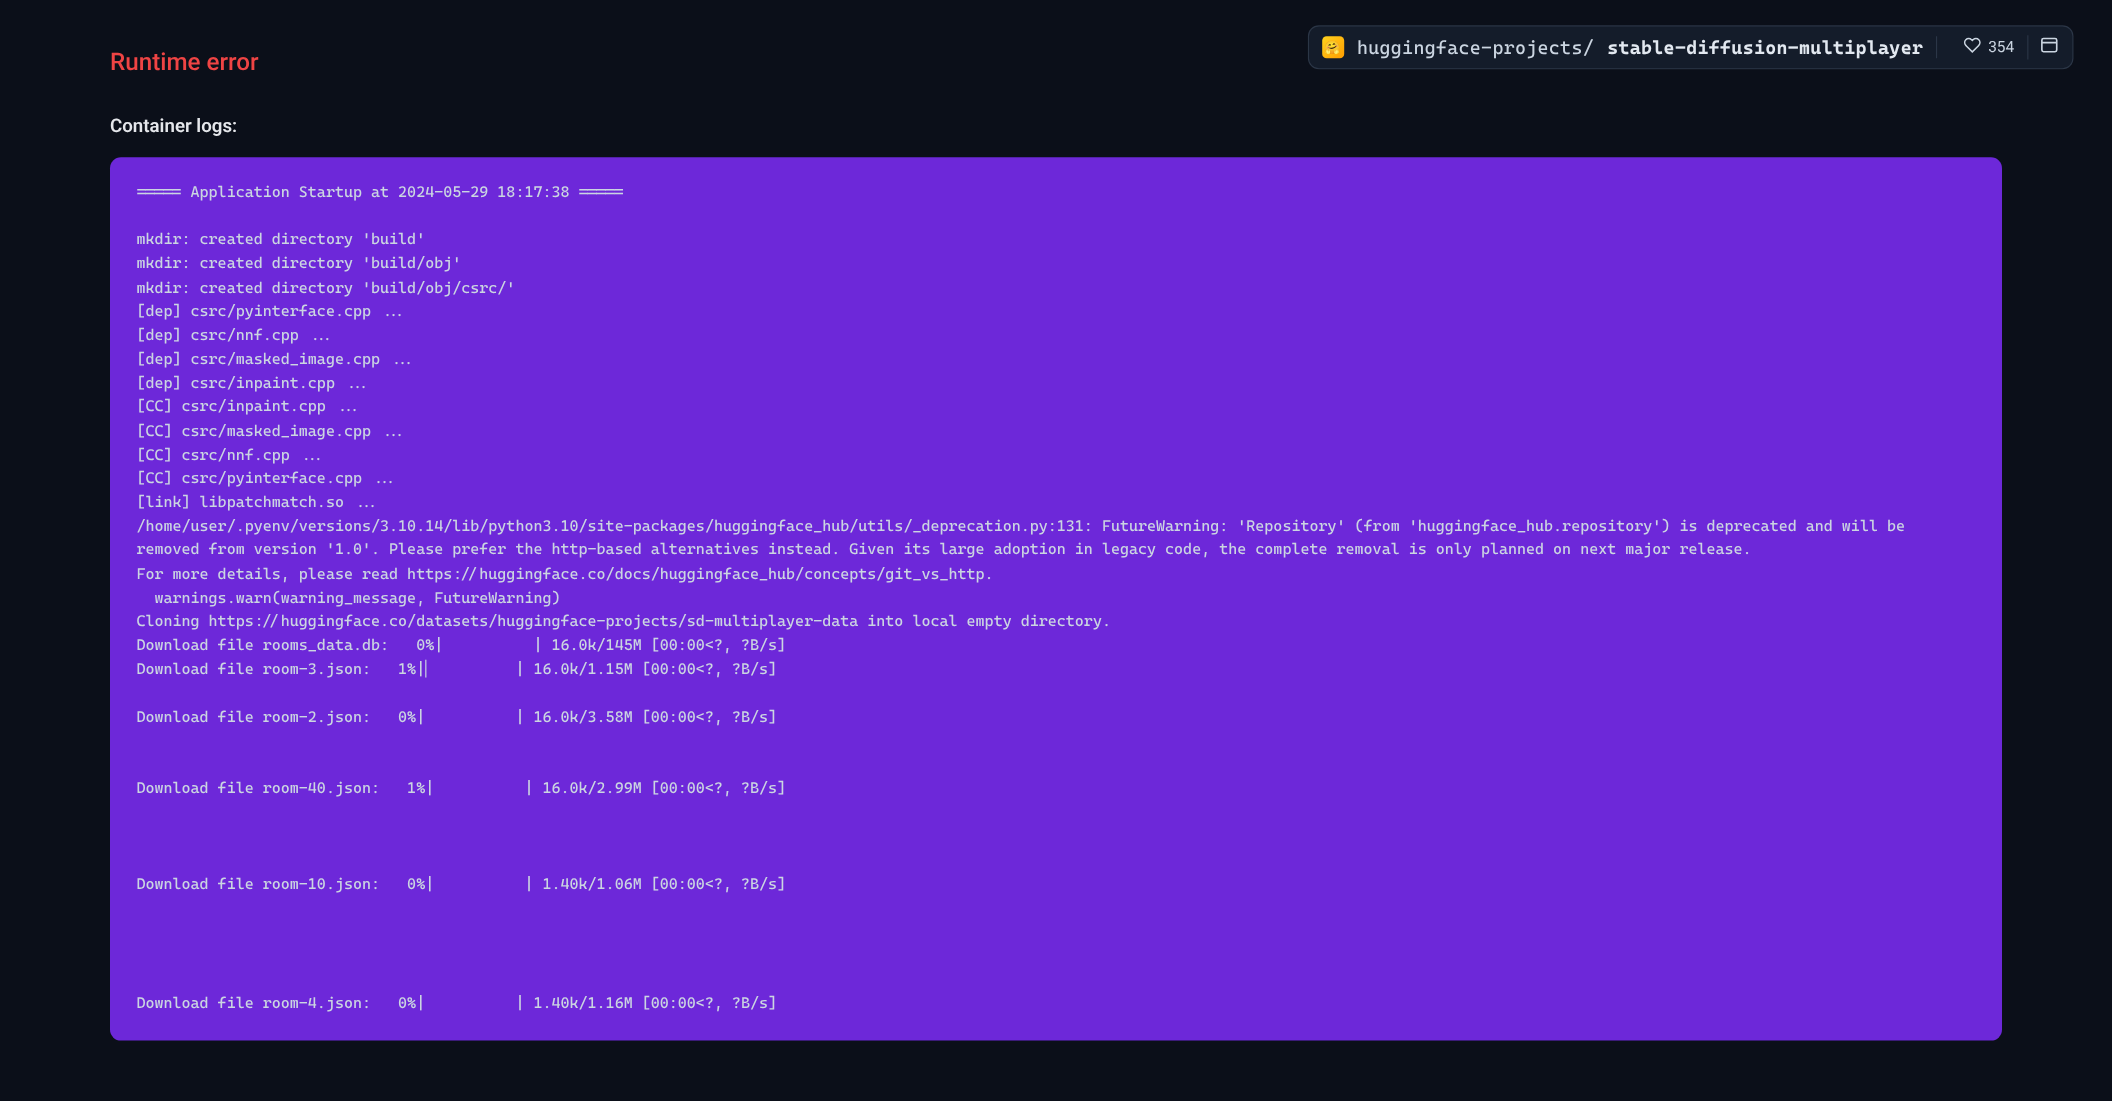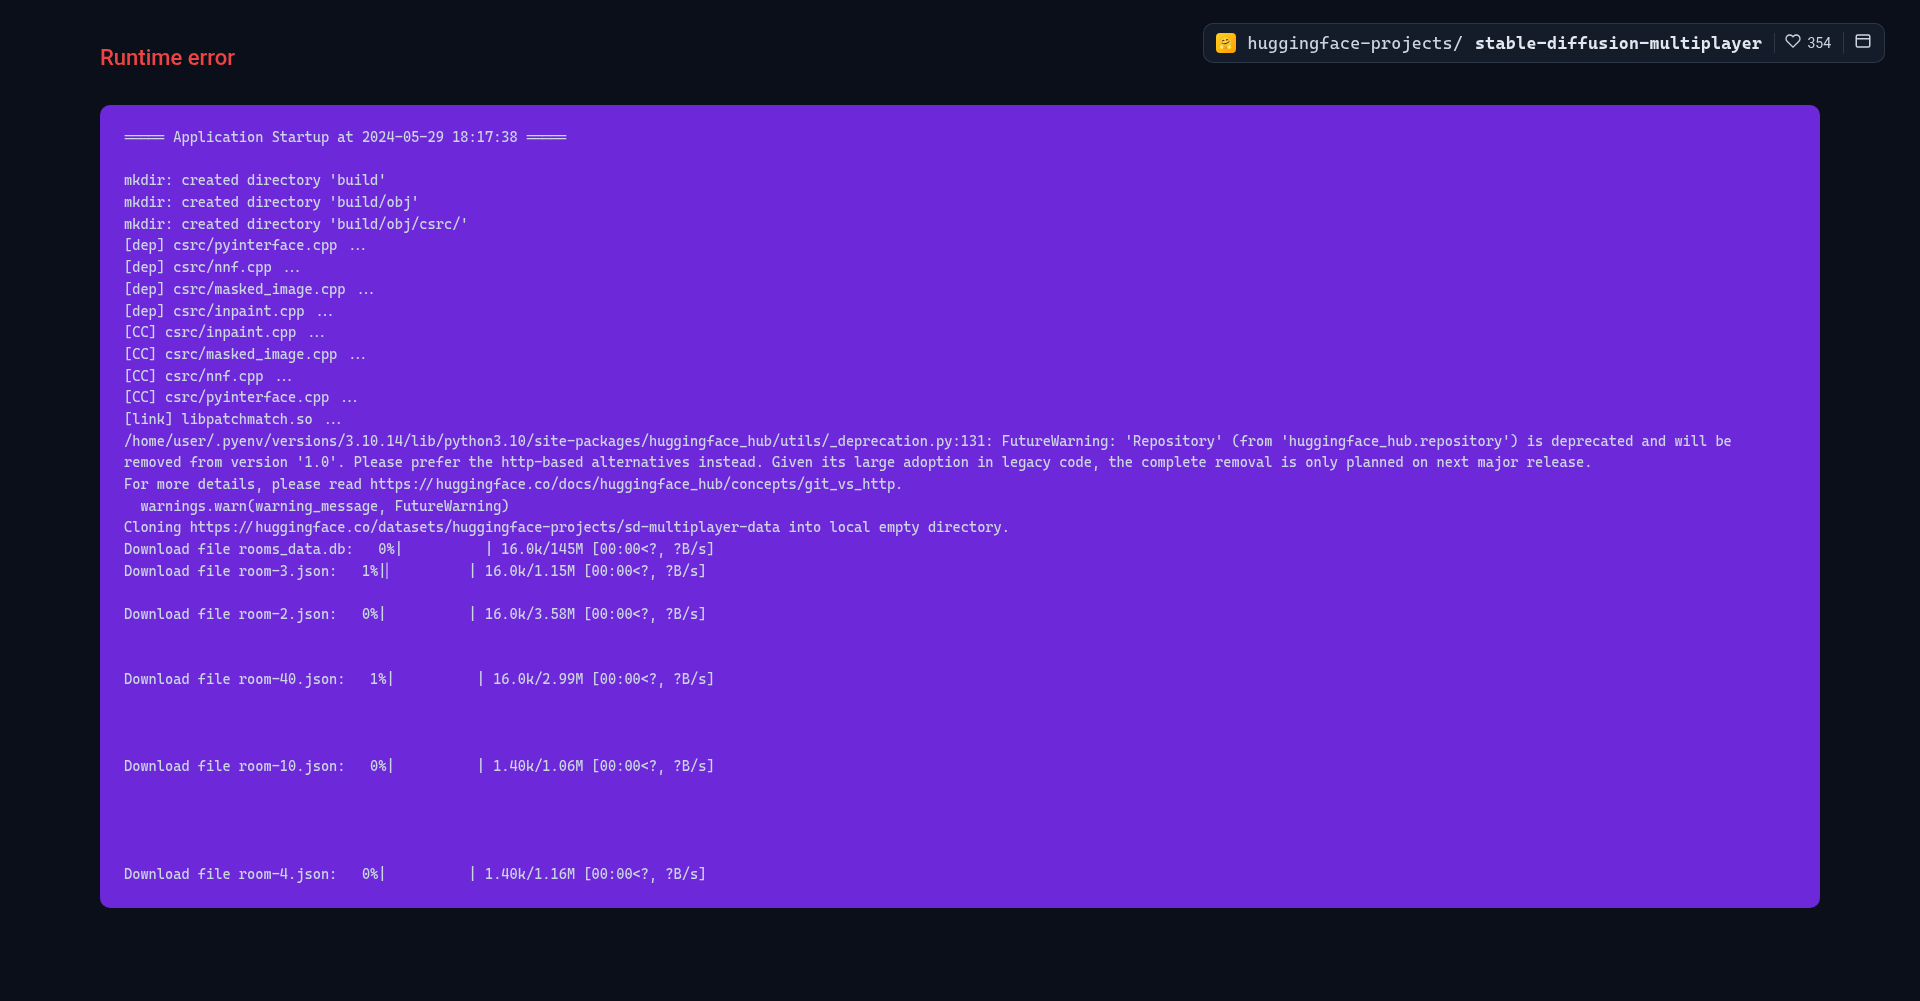--- a/index.html
+++ b/index.html
@@ -45,21 +45,21 @@
     }
     .repo-path .repo-name {
       font-weight: 700;
       color: #e2e8f0;
       margin-left: 12px;
     }
     .like-section {
       display: flex;
       align-items: center;
       gap: 6px;
-      padding-left: 10px;
+      padding-left: 24px;
       border-left: 1px solid rgba(100, 116, 139, 0.3);
       color: #cbd5e1;
     }
     .heart-icon svg {
       width: 16px;
       height: 16px;
       stroke: #cbd5e1;
       fill: none;
       stroke-width: 2;
     }
@@ -129,20 +129,21 @@
       <svg viewBox="0 0 24 24">
           <rect x="3" y="4" width="18" height="16" rx="2"></rect>
           <line x1="3" y1="9" x2="21" y2="9"></line>
         </svg>
     </span>
   </div>
 </div>
 
 <div class="content">
   <h1 class="error-title">Runtime error</h1>
+  <div class="logs-label">Container logs:</div>
   <pre class="logs-container">===== Application Startup at 2024-05-29 18:17:38 =====
 
 mkdir: created directory 'build'
 mkdir: created directory 'build/obj'
 mkdir: created directory 'build/obj/csrc/'
 [dep] csrc/pyinterface.cpp ...
 [dep] csrc/nnf.cpp ...
 [dep] csrc/masked_image.cpp ...
 [dep] csrc/inpaint.cpp ...
 [CC] csrc/inpaint.cpp ...

